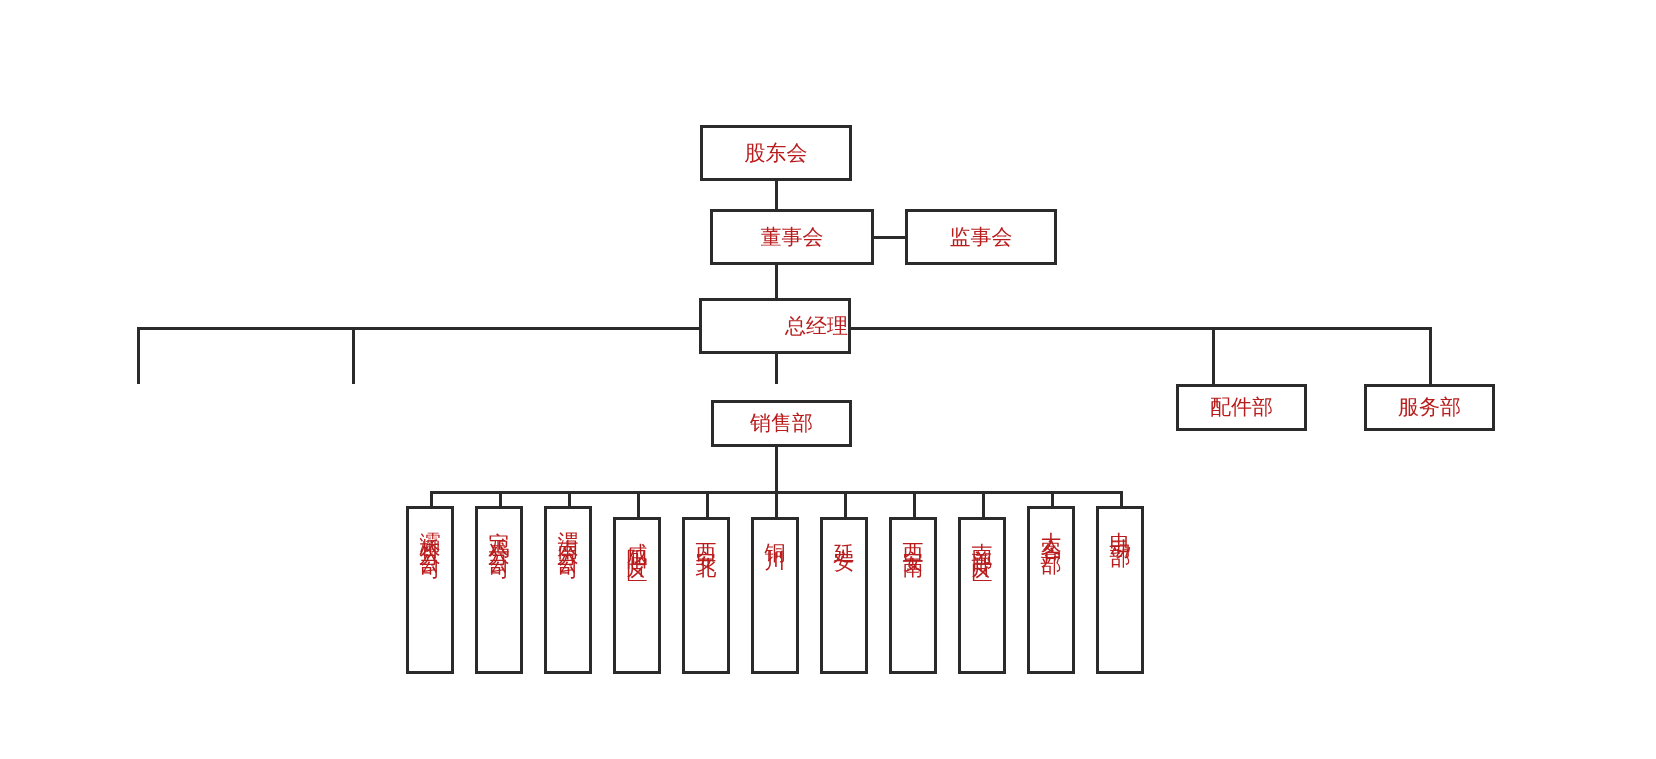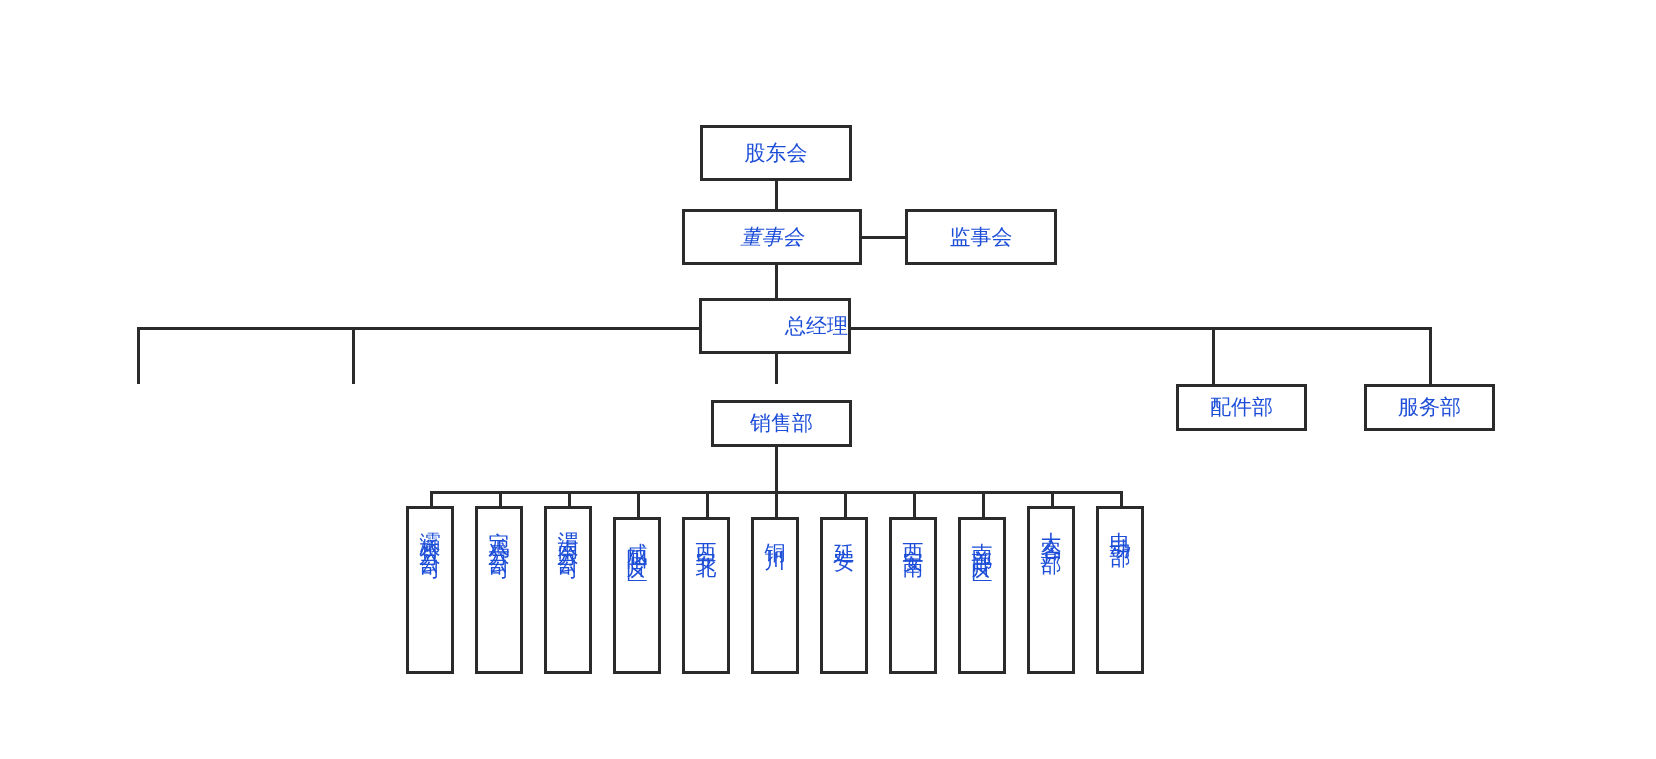--- a/index.html
+++ b/index.html
@@ -38,21 +38,21 @@
   
   .node {
     position: absolute;
     box-sizing: border-box;
     border: 3px solid #2b2b2b;
     background: #ffffff;
     display: flex;
     align-items: center;
     justify-content: center;
     font-size: 21px;
-    color: #1d4ed8;
+    color: #b91c1c;
     line-height: 1.15;
     white-space: nowrap;
     z-index: 3;
   }
 
   
   .node.vert {
     writing-mode: vertical-rl;
     text-orientation: upright;
     letter-spacing: 7px;
@@ -110,21 +110,21 @@
   <div class="conn v" style="left:844px; top:491px; height:48px;"></div>
   <div class="conn v" style="left:913px; top:491px; height:48px;"></div>
   <div class="conn v" style="left:982px; top:491px; height:48px;"></div>
   <div class="conn v" style="left:1051px; top:491px; height:48px;"></div>
   <div class="conn v" style="left:1120px; top:491px; height:48px;"></div>
 
   <div class="node" style="left:700px; top:125px; width:152px; height:56px;">
     <span>股东会</span>
   </div>
 
-  <div class="node" style="left:682px; top:209px; width:180px; height:56px;font-style:italic;">
+  <div class="node" style="left:710px; top:209px; width:164px; height:56px;">
     <span>董事会</span>
   </div>
 
   <div class="node" style="left:905px; top:209px; width:152px; height:56px;">
     <span>监事会</span>
   </div>
 
   <div class="node" style="left:699px; top:298px; width:152px; height:56px;justify-content:flex-end;">
     <span>总经理</span>
   </div>

